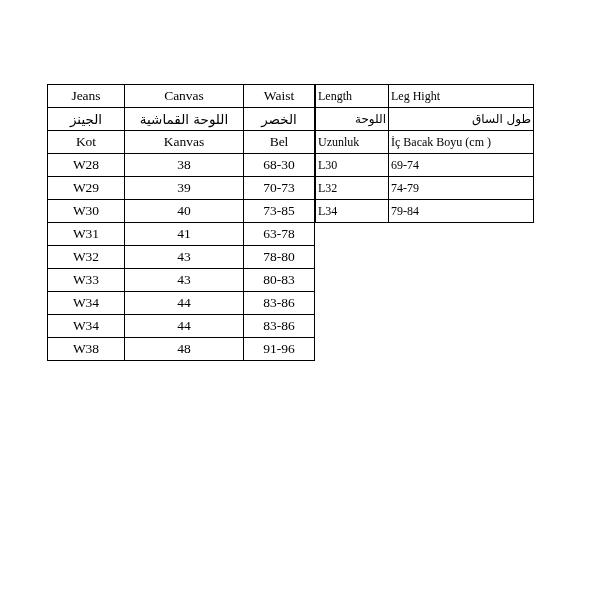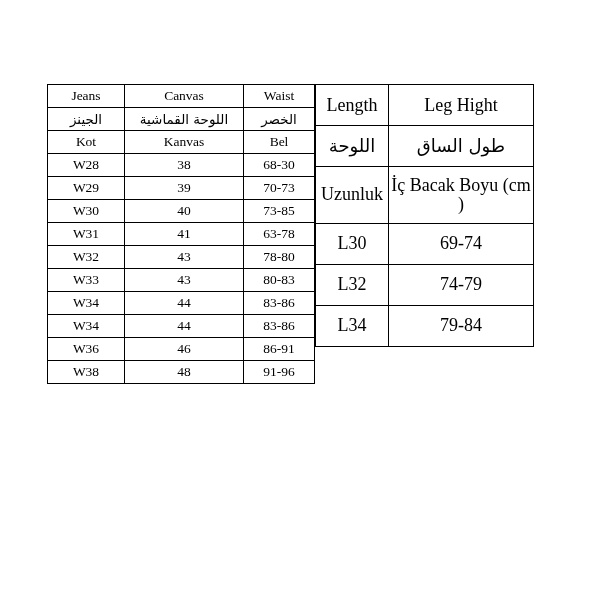--- a/index.html
+++ b/index.html
@@ -35,24 +35,23 @@
     height: 22px;
     text-align: center;
     vertical-align: middle;
     font-size: 13.5px;
     padding: 0 2px;
     line-height: 1.05;
   }
   table.right-table td {
     border: 1px solid #000000;
     height: 22px;
-    text-align: center;
     vertical-align: middle;
-    font-size: 18px;
-    padding: 9px 2px;
+    font-size: 12px;
+    padding: 0 2px;
     line-height: 1.05;
   }
   table.right-table td.blank {
     border: none;
   }
   .c-jeans  { width: 72px; }
   .c-canvas { width: 114px; }
   .c-waist  { width: 66px; margin-top: 40px; }
   .c-length { width: 68px; }
   .c-leg    { width: 140px; }
@@ -118,25 +117,20 @@
             <td class="c-jeans">W34</td>
             <td class="c-canvas">44</td>
             <td class="c-waist">83-86</td>
           </tr>
           <tr>
             <td class="c-jeans">W34</td>
             <td class="c-canvas">44</td>
             <td class="c-waist">83-86</td>
           </tr>
           <tr>
-            <td class="c-jeans">W36</td>
-            <td class="c-canvas">46</td>
-            <td class="c-waist">86-91</td>
-          </tr>
-          <tr>
             <td class="c-jeans">W38</td>
             <td class="c-canvas">48</td>
             <td class="c-waist">91-96</td>
           </tr>
         </tbody>
     </table>
     <table class="right-table">
       <tbody>
           <tr>
             <td class="c-length">Length</td>

